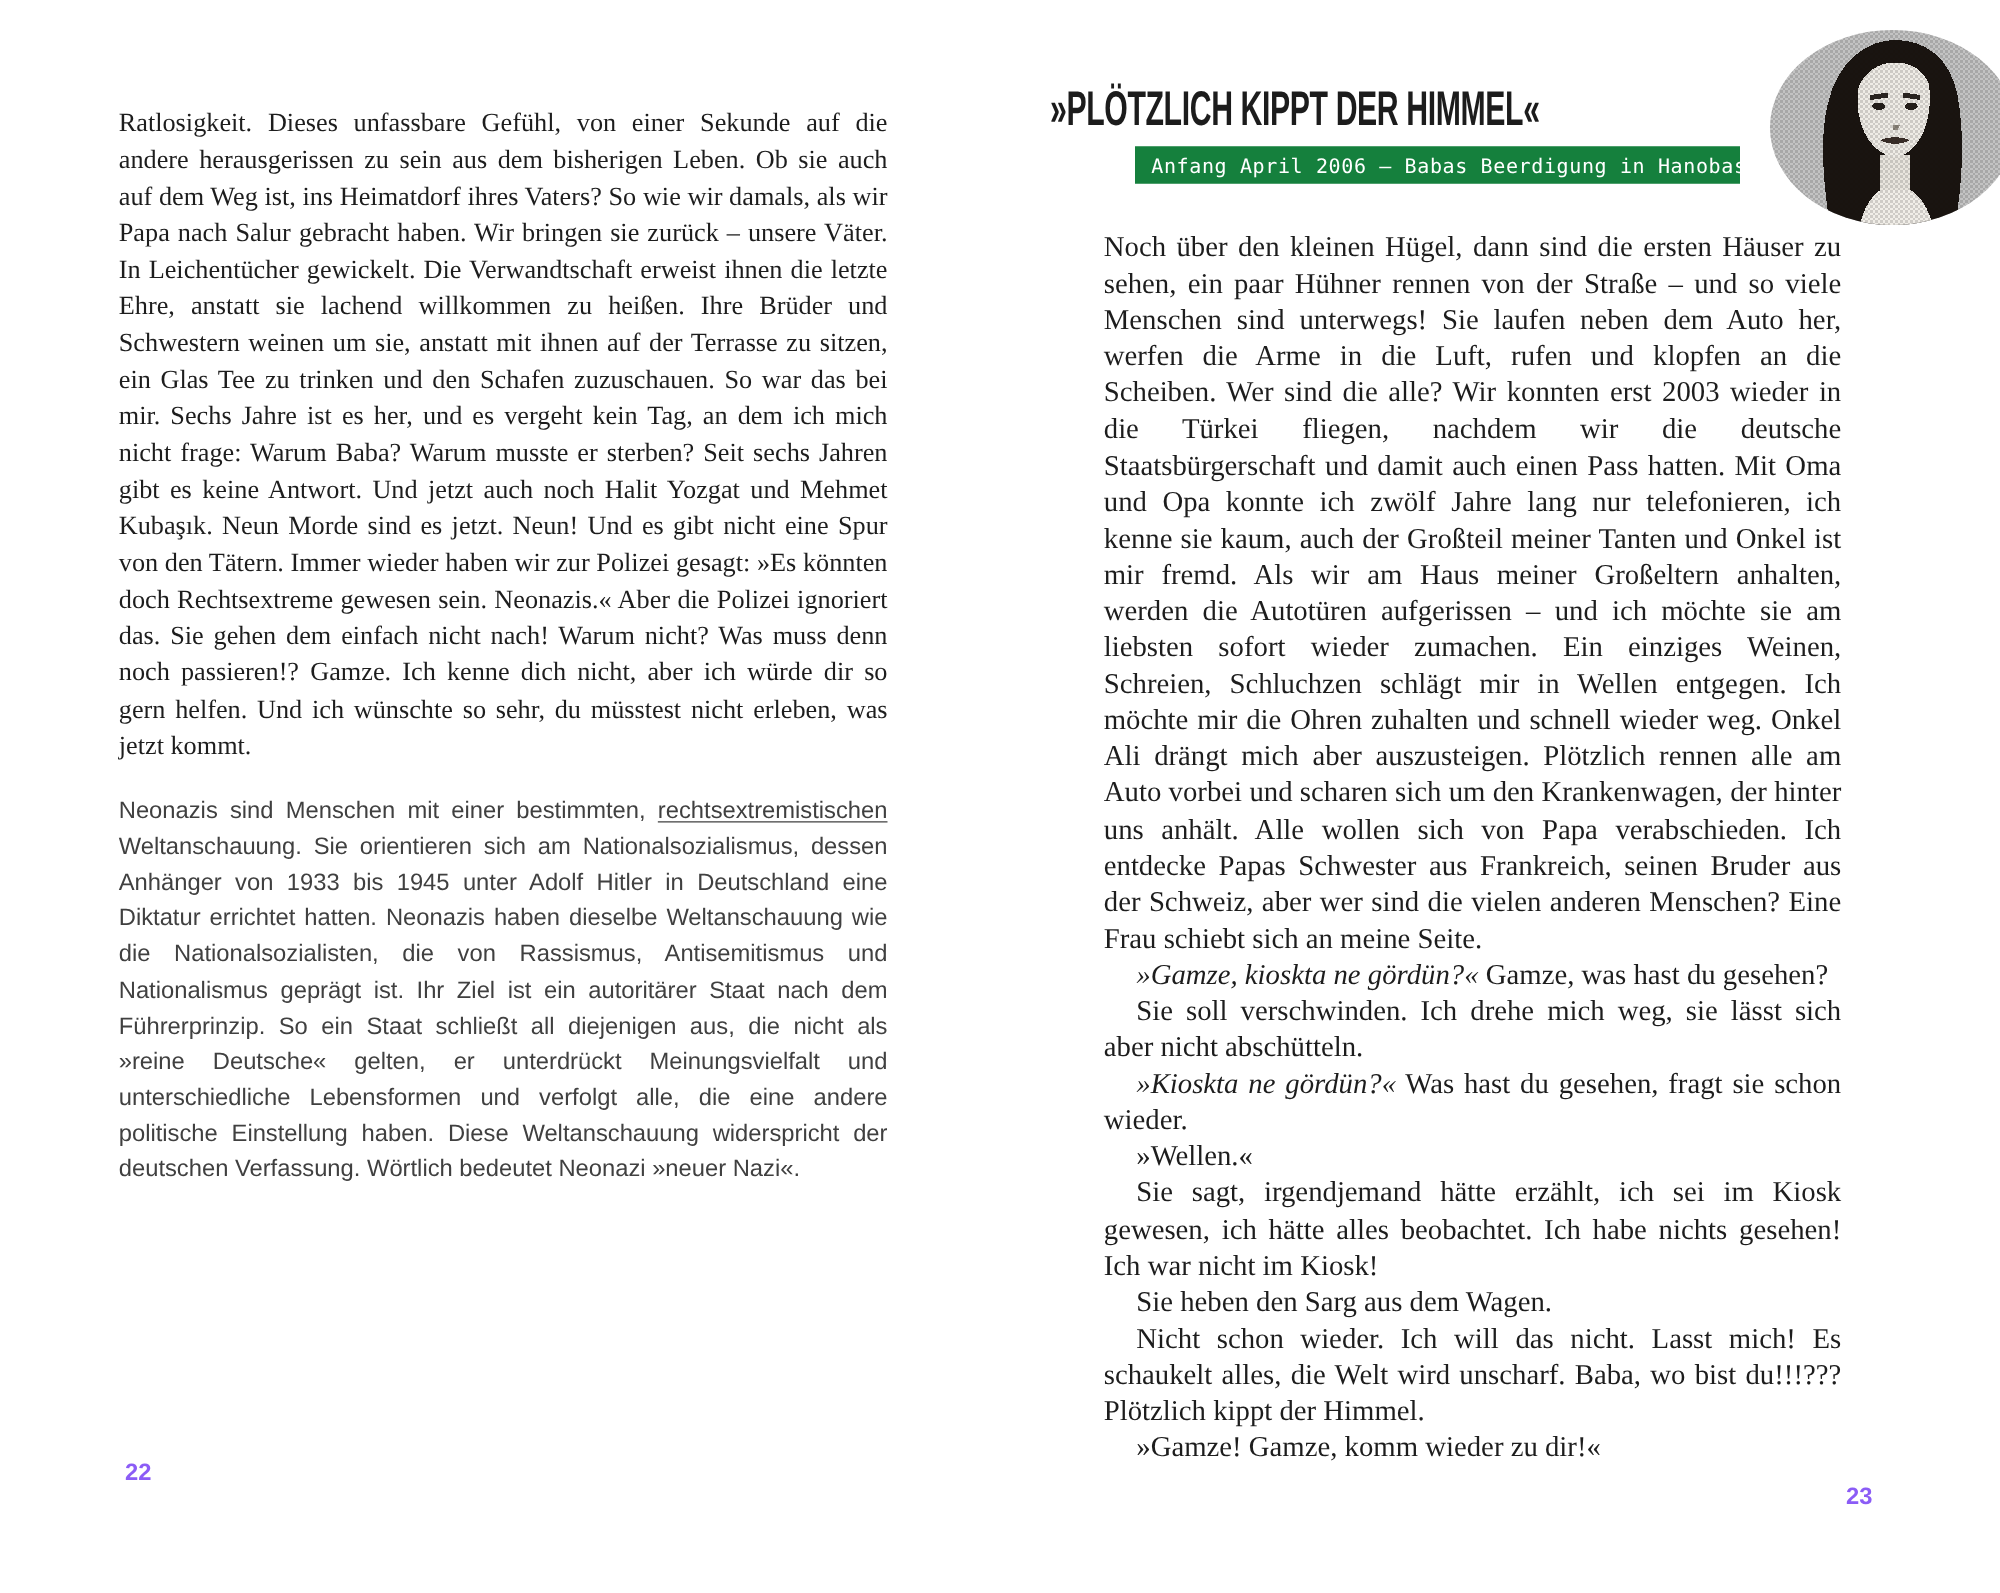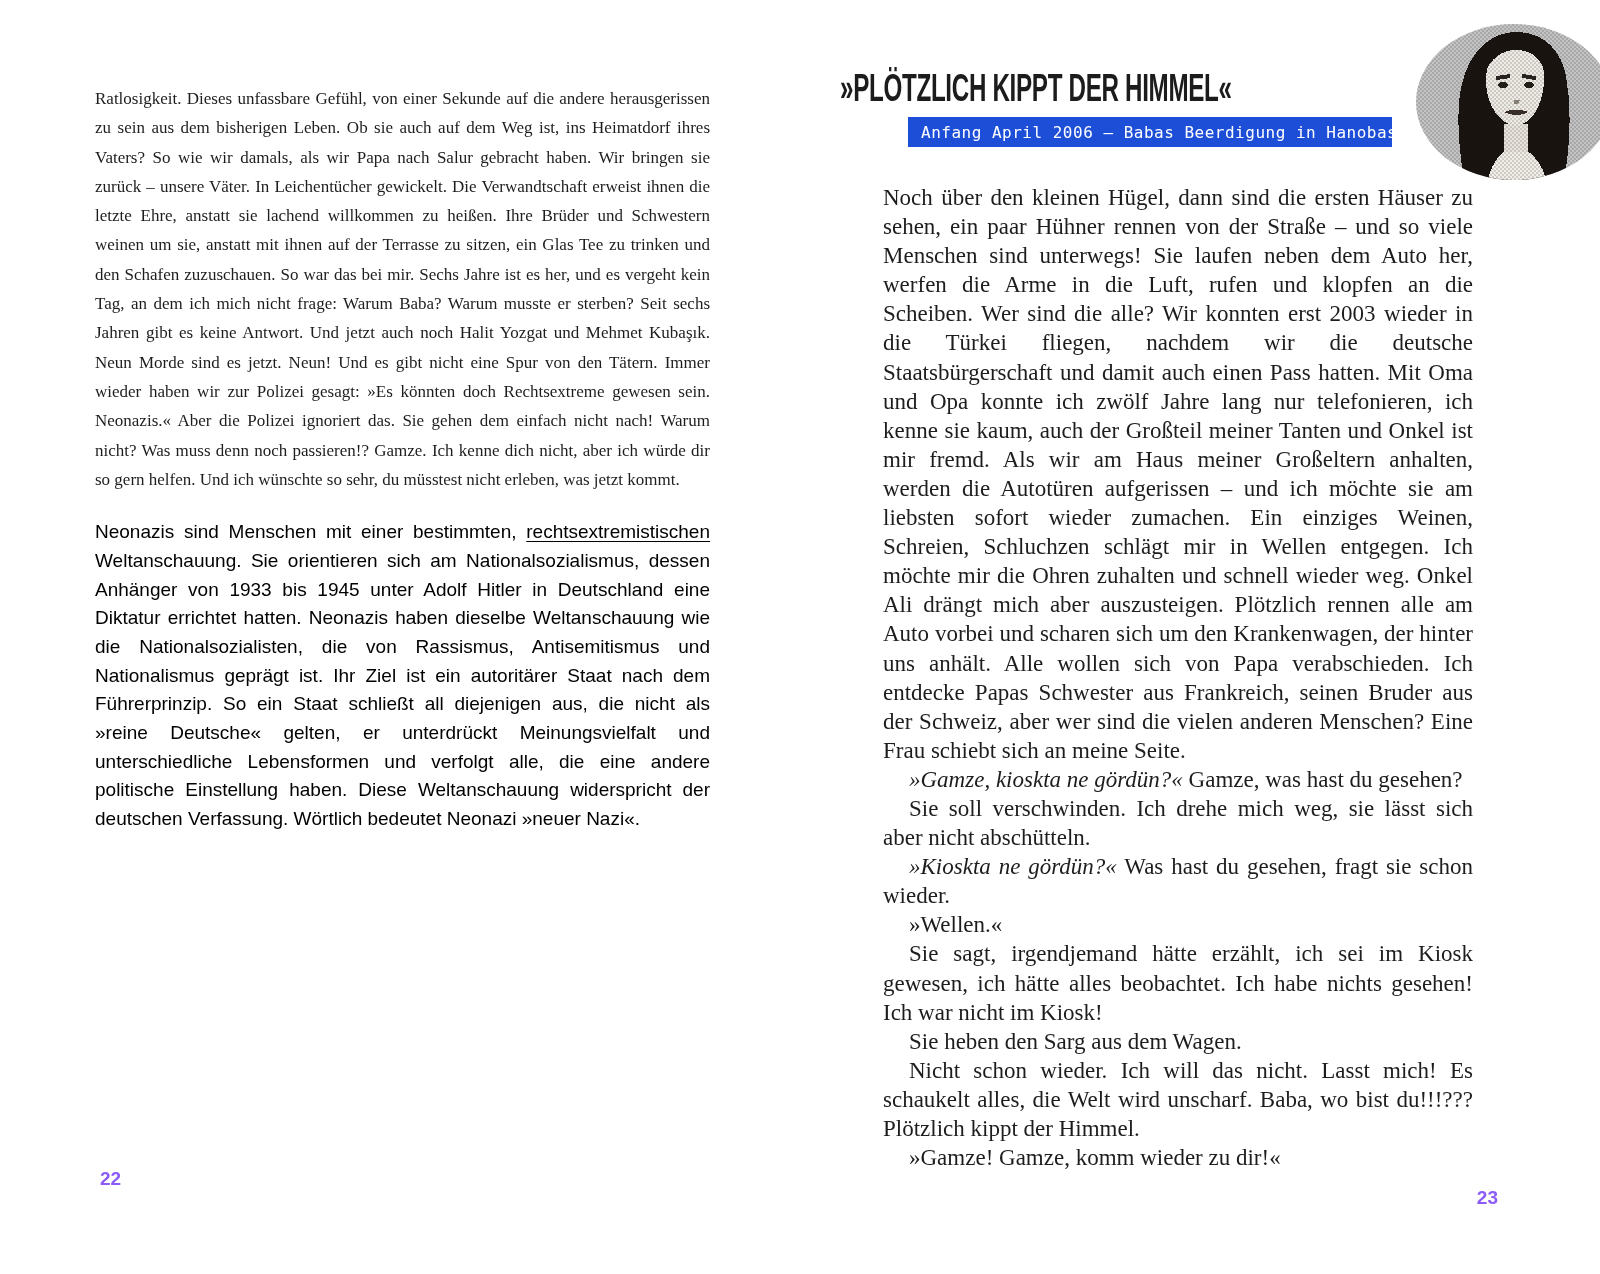--- a/index.html
+++ b/index.html
@@ -14,32 +14,32 @@
 
   
   .left-col {
     position: absolute;
     left: 95px;
     top: 84px;
     width: 615px;
   }
   .body-text {
     margin: 0;
-    font-size: 17px;
+    font-size: 21px;
     line-height: 29.3px;
     color: #1d1d1d;
     text-align: justify;
     hyphens: auto;
   }
   .info-box {
     margin-top: 24px;
     font-family: "Liberation Sans", sans-serif;
     font-size: 19px;
     line-height: 28.7px;
-    color: #000000;
+    color: #404040;
     text-align: justify;
     hyphens: auto;
   }
   .info-box .u {
     text-decoration: underline;
     text-underline-offset: 3px;
   }
 
   
   .chapter-title-wrap {
@@ -59,21 +59,21 @@
     color: #1c1c1c;
     transform: scaleX(0.62);
     transform-origin: 100% 50%;
   }
   .chapter-bar {
     position: absolute;
     left: 908px;
     top: 117px;
     width: 484px;
     height: 30px;
-    background: #1d4ed8;
+    background: #15803d;
     display: flex;
     align-items: center;
     box-sizing: border-box;
     padding-left: 13px;
   }
   .chapter-bar span {
     font-family: "DejaVu Sans Mono", monospace;
     font-size: 16px;
     color: #ffffff;
     letter-spacing: 0.5px;

